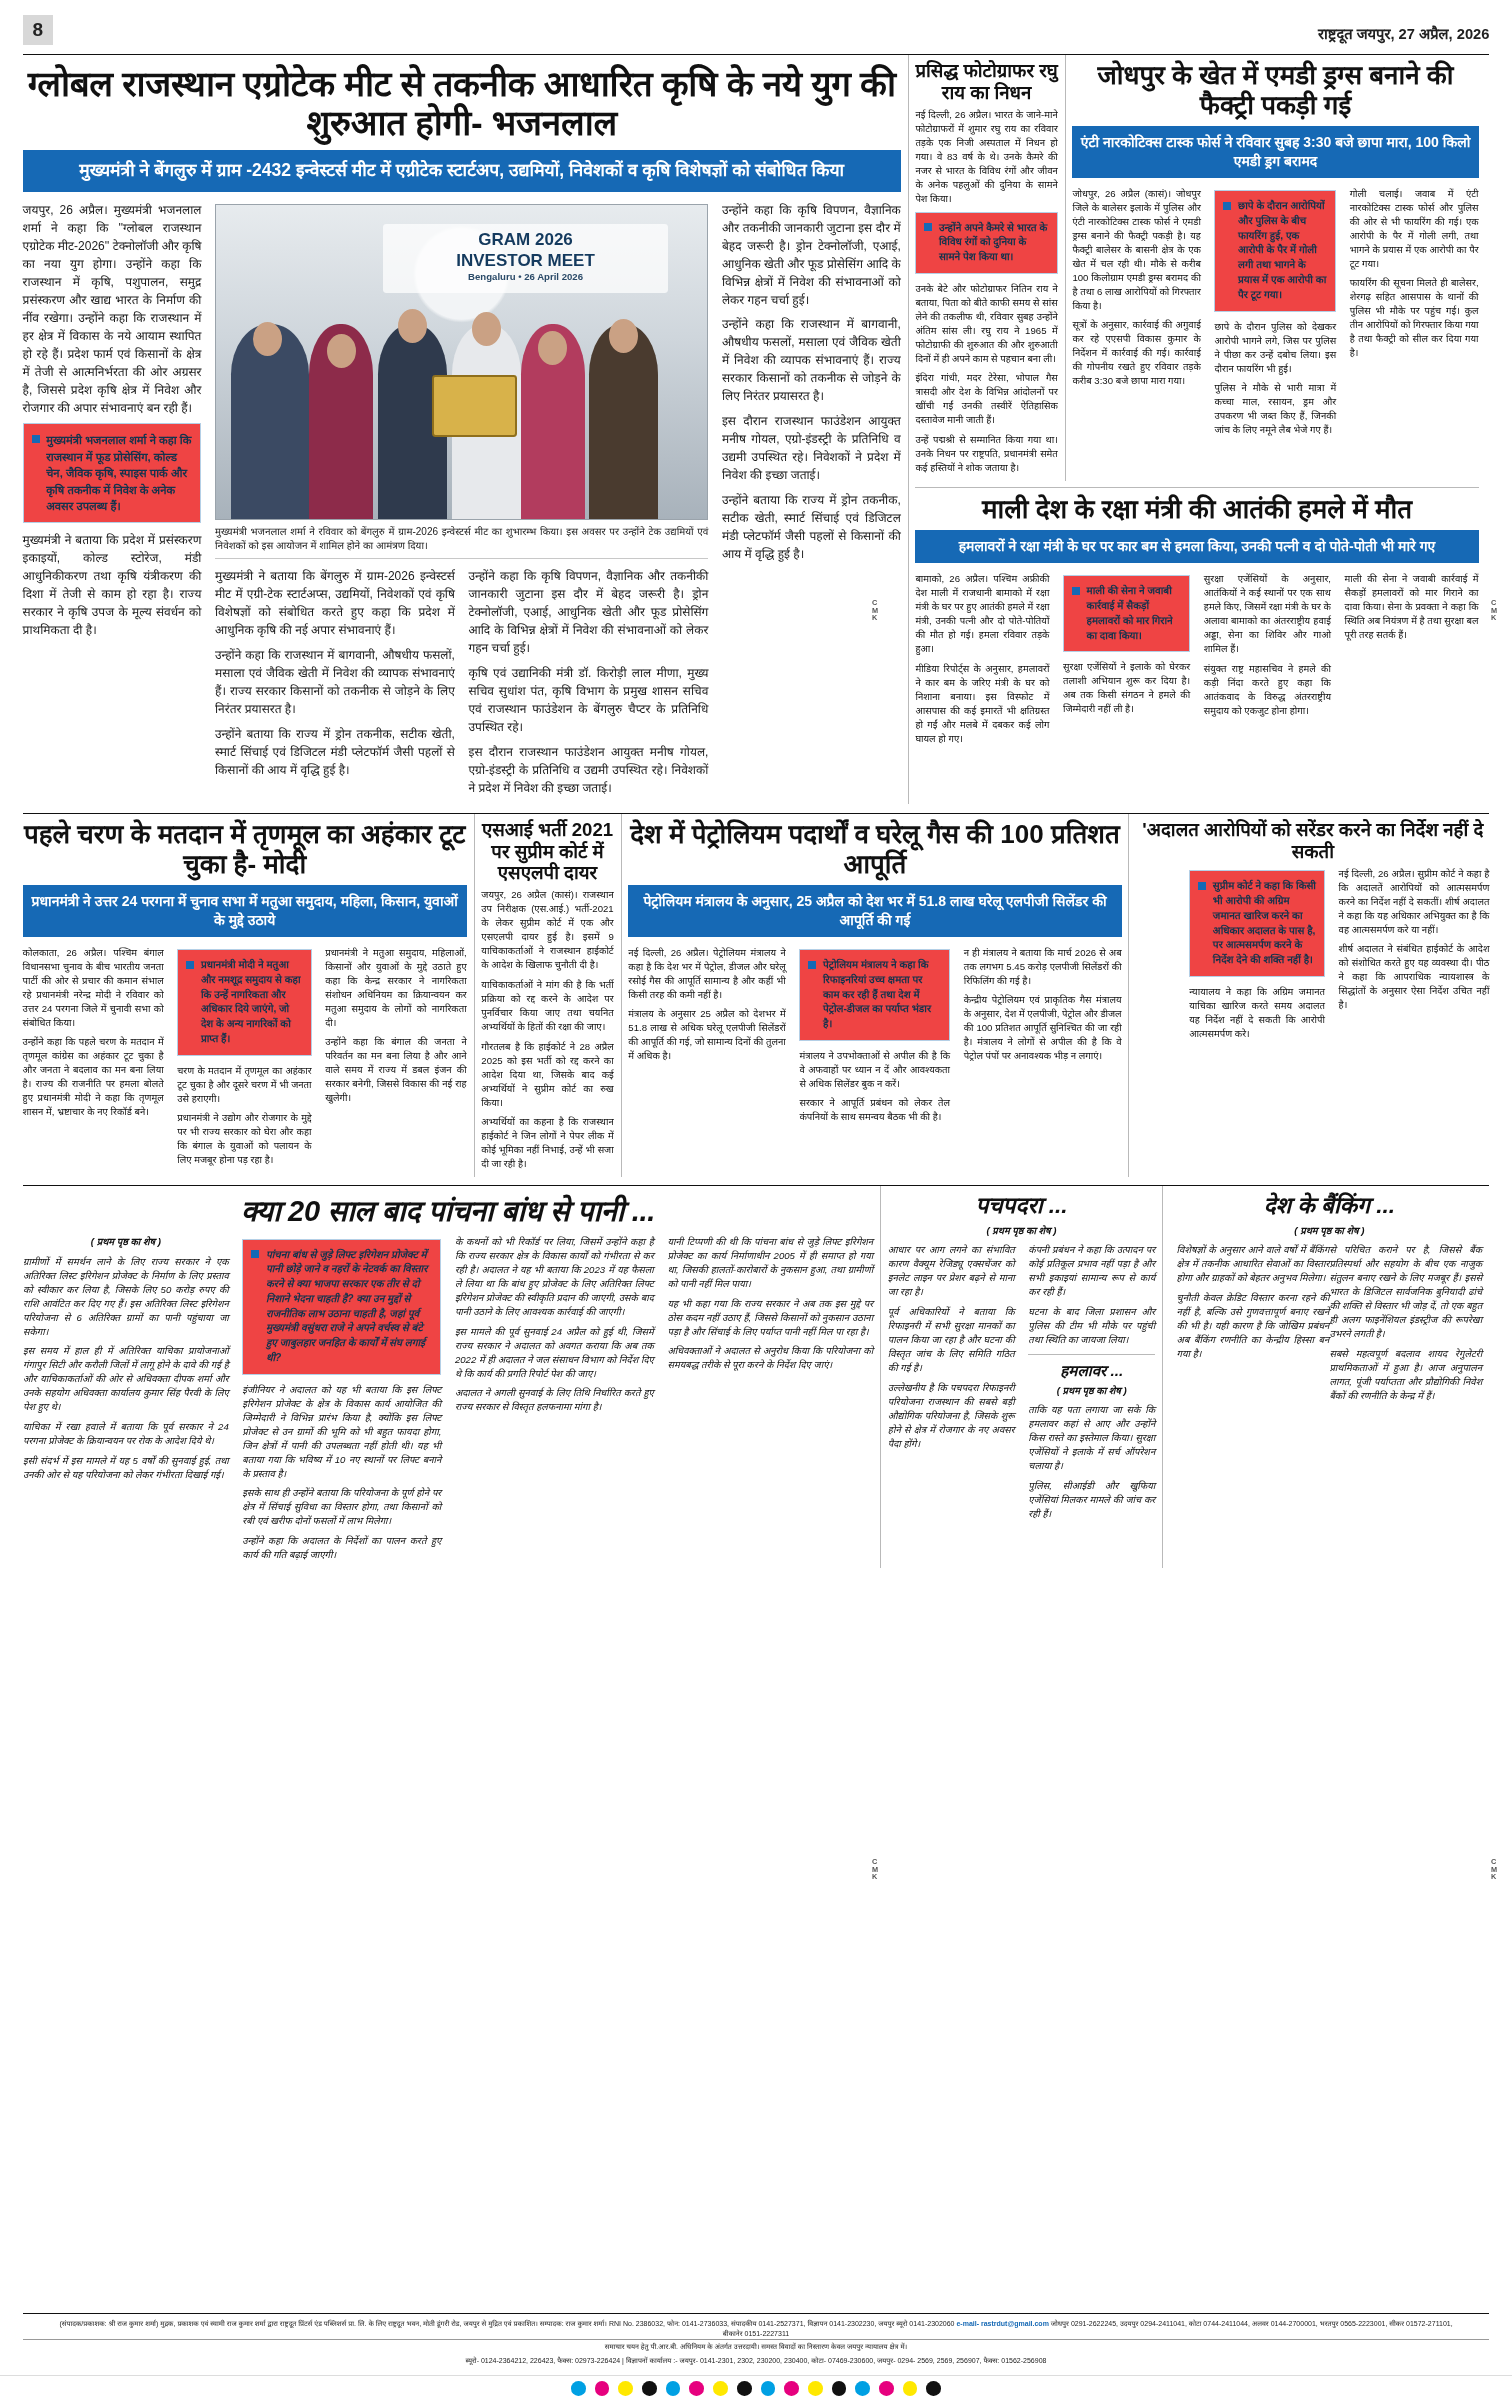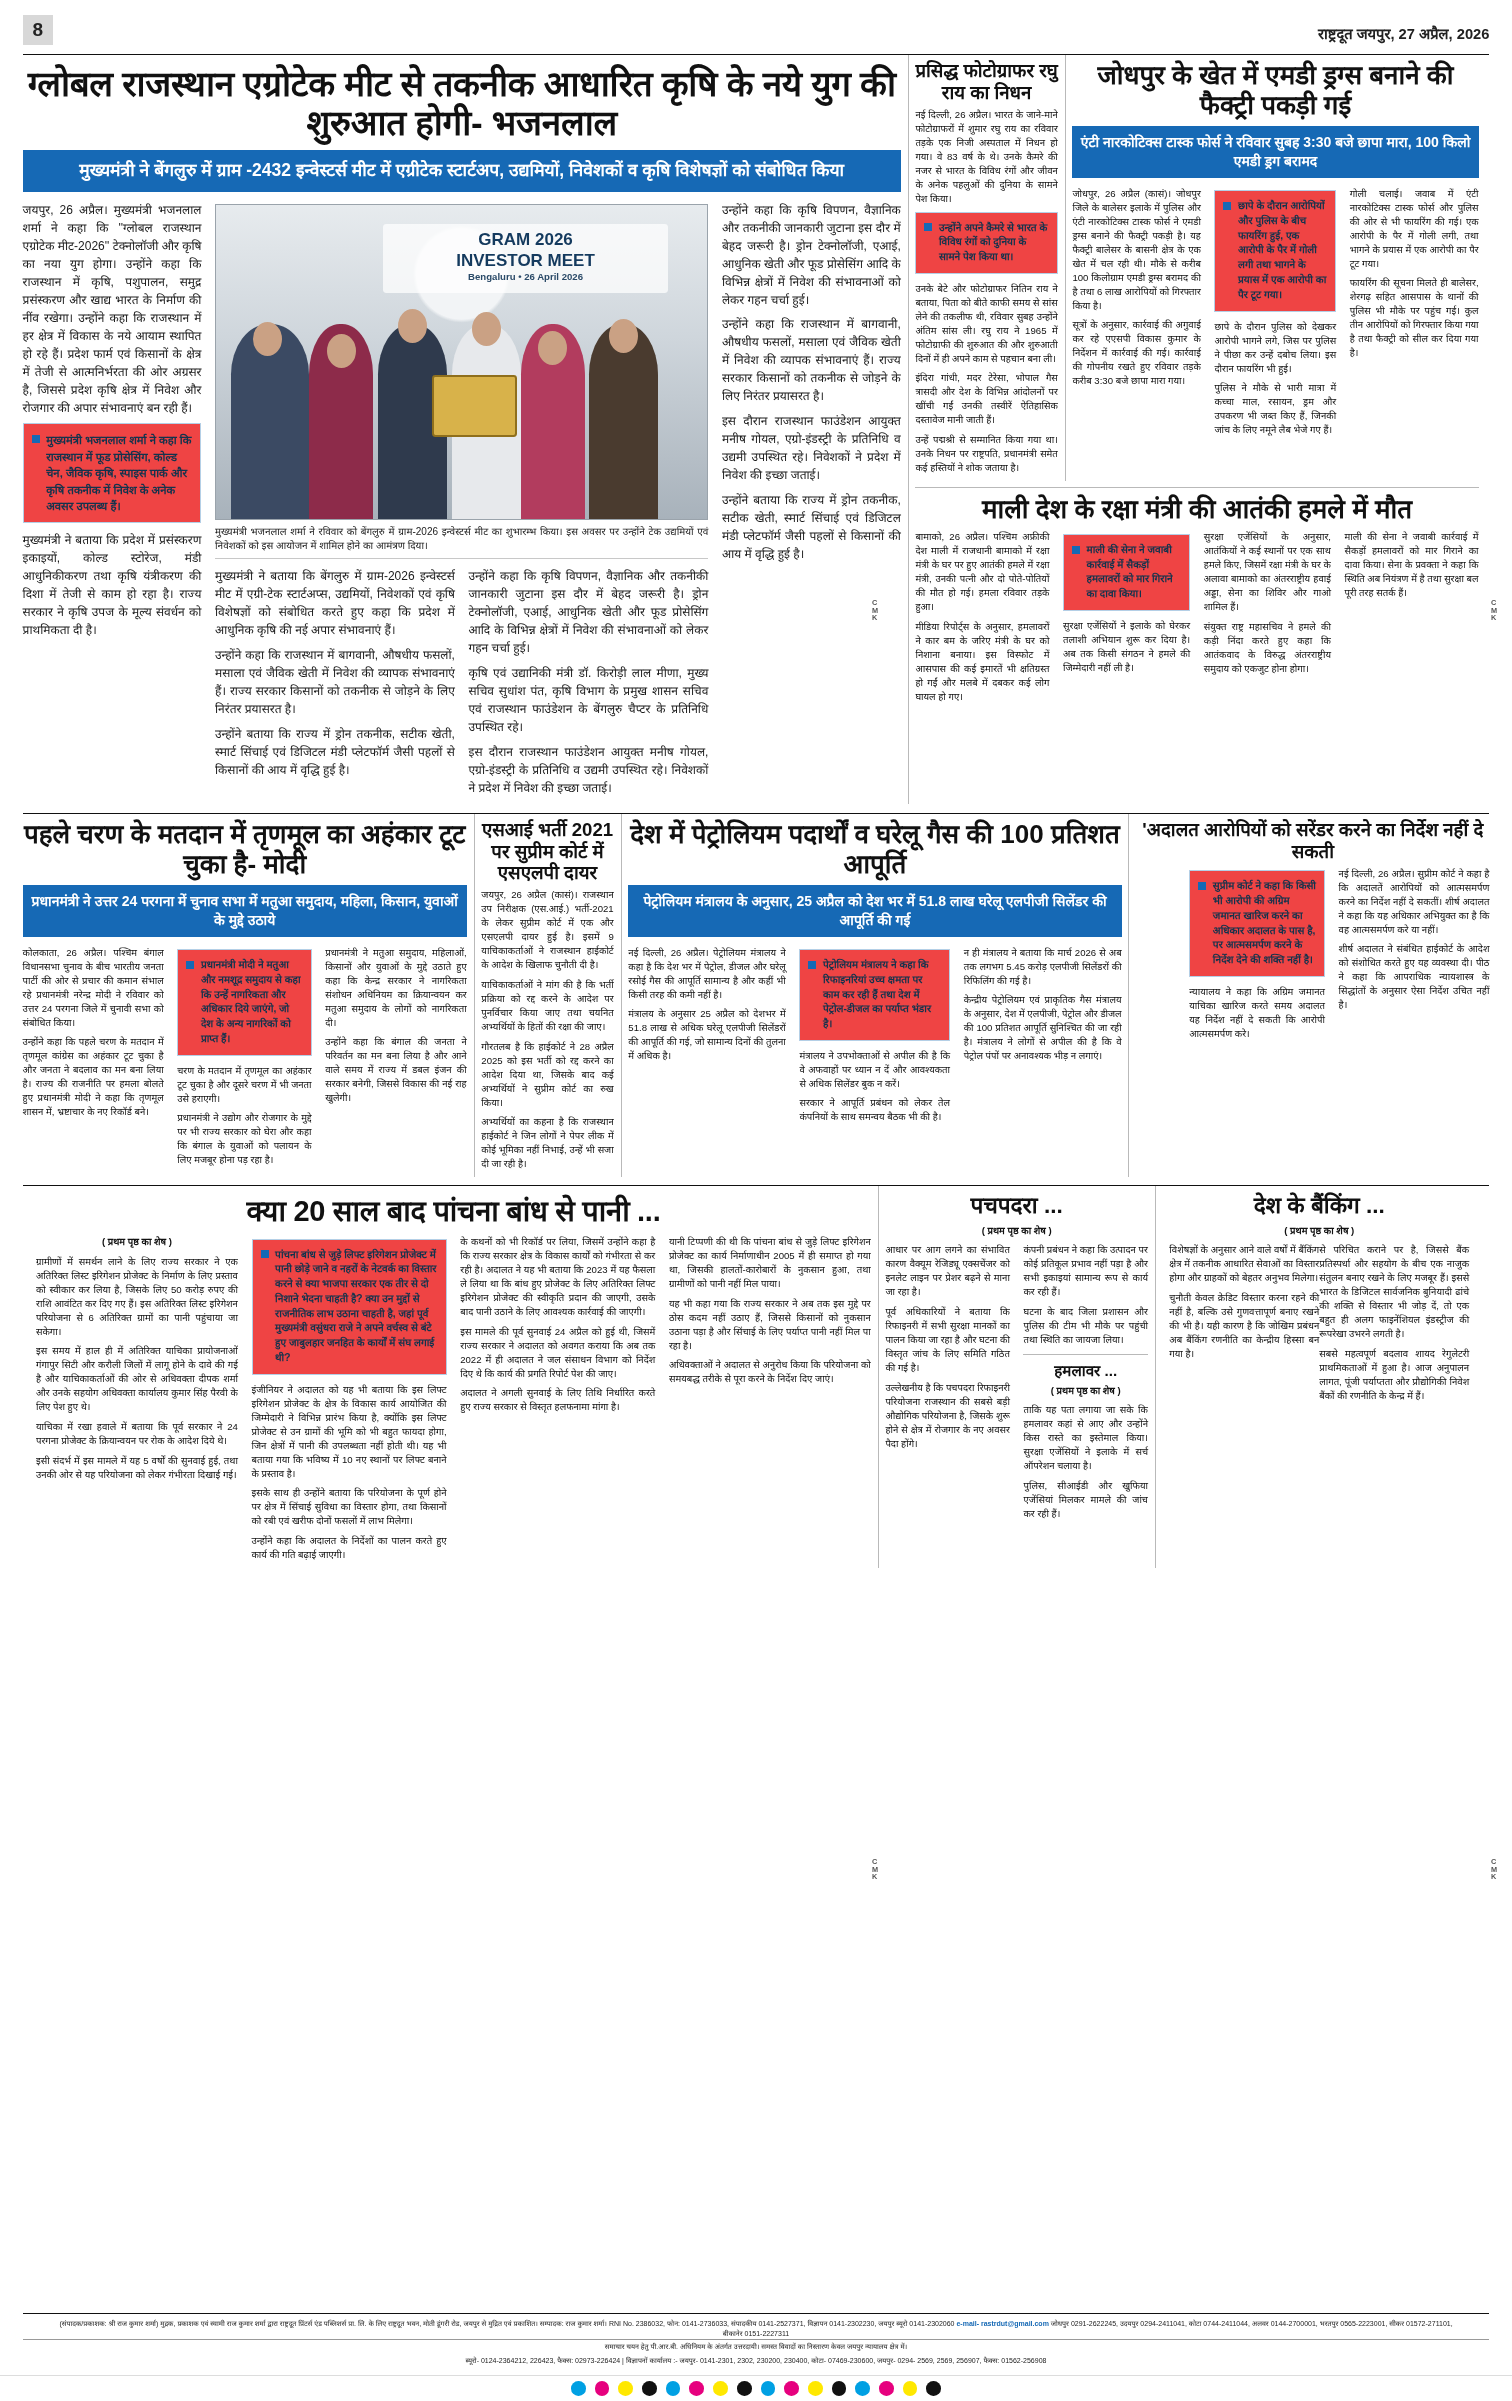--- a/index.html
+++ b/index.html
@@ -344,20 +344,21 @@
               <p class="tiny-body">फायरिंग की सूचना मिलते ही बालेसर, शेरगढ़ सहित आसपास के थानों की पुलिस भी मौके पर पहुंच गई। कुल तीन आरोपियों को गिरफ्तार किया गया है तथा फैक्ट्री को सील कर दिया गया है।</p>
             </div>
           </div>
         </div>
       </div>
 
       <div class="thin-divider"></div>
 
       <div>
         <h2 class="head-md">माली देश के रक्षा मंत्री की आतंकी हमले में मौत</h2>
+        <div class="kicker small">हमलावरों ने रक्षा मंत्री के घर पर कार बम से हमला किया, उनकी पत्नी व दो पोते-पोती भी मारे गए</div>
         <div class="cols">
           <div class="col" style="width:25%; padding-left:0;">
             <p class="tiny-body">बामाको, 26 अप्रैल। पश्चिम अफ्रीकी देश माली में राजधानी बामाको में रक्षा मंत्री के घर पर हुए आतंकी हमले में रक्षा मंत्री, उनकी पत्नी और दो पोते-पोतियों की मौत हो गई। हमला रविवार तड़के हुआ।</p>
             <p class="tiny-body">मीडिया रिपोर्ट्स के अनुसार, हमलावरों ने कार बम के जरिए मंत्री के घर को निशाना बनाया। इस विस्फोट में आसपास की कई इमारतें भी क्षतिग्रस्त हो गईं और मलबे में दबकर कई लोग घायल हो गए।</p>
           </div>
           <div class="col" style="width:25%;">
             <div class="callout sm">
               <span class="sq"></span>
               <p>माली की सेना ने जवाबी कार्रवाई में सैकड़ों हमलावरों को मार गिराने का दावा किया।</p>
             </div>
@@ -446,21 +447,21 @@
         <div class="col" style="width:50%; padding-right:0;">
           <p class="tiny-body">नई दिल्ली, 26 अप्रैल। सुप्रीम कोर्ट ने कहा है कि अदालतें आरोपियों को आत्मसमर्पण करने का निर्देश नहीं दे सकतीं। शीर्ष अदालत ने कहा कि यह अधिकार अभियुक्त का है कि वह आत्मसमर्पण करे या नहीं।</p>
           <p class="tiny-body">शीर्ष अदालत ने संबंधित हाईकोर्ट के आदेश को संशोधित करते हुए यह व्यवस्था दी। पीठ ने कहा कि आपराधिक न्यायशास्त्र के सिद्धांतों के अनुसार ऐसा निर्देश उचित नहीं है।</p>
         </div>
       </div>
     </div>
   </div>
 
   <div class="sec-divider" style="margin:8px 22.6px 0 22.6px;"></div>
 
-  <div class="cols" style="margin:0 36px;">
+  <div class="cols" style="margin:0 23px;font-style:italic;">
 
     <div class="col rule-r" style="width:858px; padding-left:0;">
       <h1 class="head" style="font-size:29px; text-align:center;">क्या 20 साल बाद पांचना बांध से पानी ...</h1>
       <div class="cols">
         <div class="col" style="width:25%; padding-left:0;">
           <p class="tiny-body" style="text-align:center; font-weight:bold;">( प्रथम पृष्ठ का शेष )</p>
           <p class="tiny-body">ग्रामीणों में समर्थन लाने के लिए राज्य सरकार ने एक अतिरिक्त लिस्ट इरिगेशन प्रोजेक्ट के निर्माण के लिए प्रस्ताव को स्वीकार कर लिया है, जिसके लिए 50 करोड़ रुपए की राशि आवंटित कर दिए गए हैं। इस अतिरिक्त लिस्ट इरिगेशन परियोजना से 6 अतिरिक्त ग्रामों का पानी पहुंचाया जा सकेगा।</p>
           <p class="tiny-body">इस समय में हाल ही में अतिरिक्त याचिका प्रायोजनाओं गंगापुर सिटी और करौली जिलों में लागू होने के दावे की गई है और याचिकाकर्ताओं की ओर से अधिवक्ता दीपक शर्मा और उनके सहयोग अधिवक्ता कार्यालय कुमार सिंह पैरवी के लिए पेश हुए थे।</p>
           <p class="tiny-body">याचिका में रखा हवाले में बताया कि पूर्व सरकार ने 24 परगना प्रोजेक्ट के क्रियान्वयन पर रोक के आदेश दिये थे।</p>
           <p class="tiny-body">इसी संदर्भ में इस मामले में यह 5 वर्षों की सुनवाई हुई, तथा उनकी ओर से यह परियोजना को लेकर गंभीरता दिखाई गई।</p>

